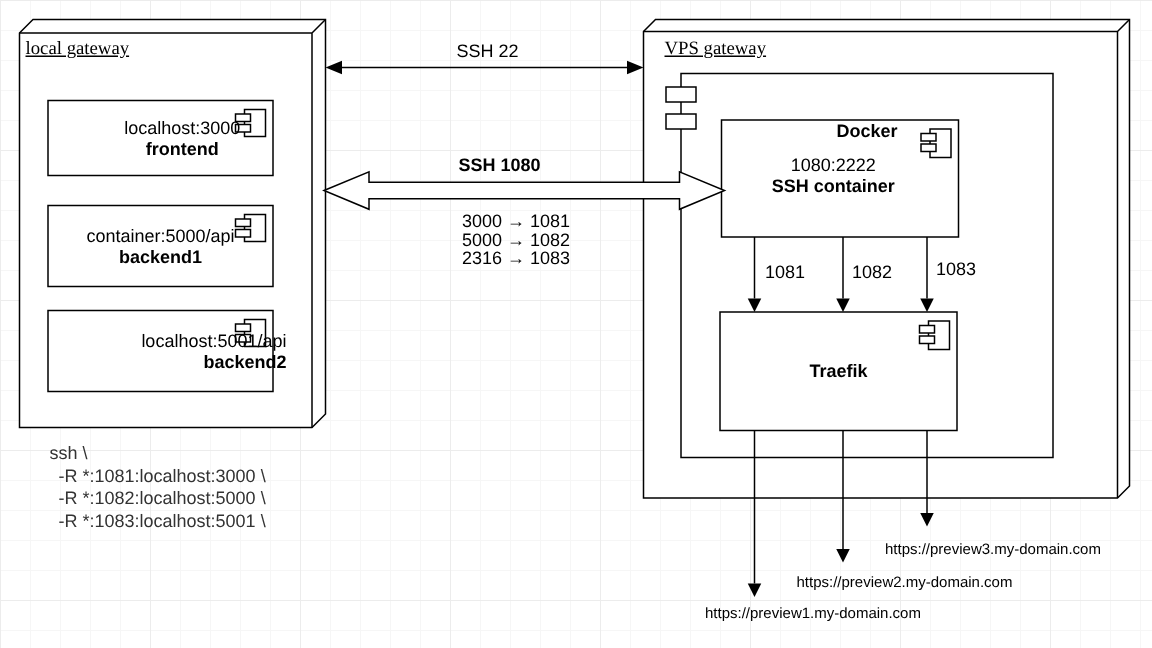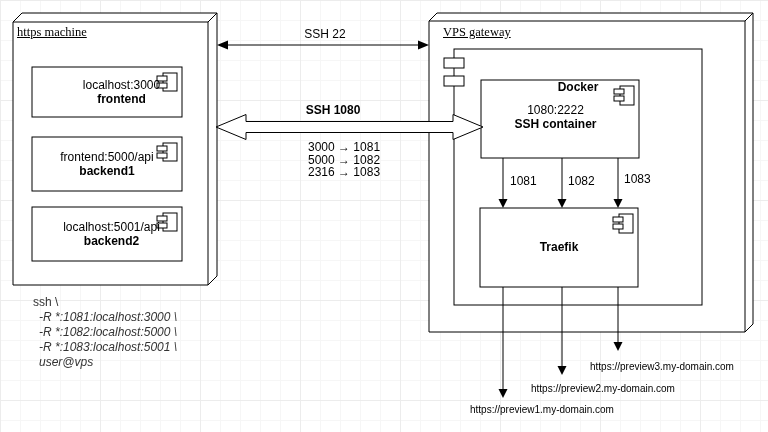--- a/index.html
+++ b/index.html
@@ -15,21 +15,21 @@
     font-family:"Liberation Sans", sans-serif;
   }
   svg.layer{position:absolute;left:0;top:0;width:768px;height:432px;}
   .t{position:absolute;color:#000;font-size:12px;line-height:14px;white-space:nowrap;}
   .node-title{font-family:"Liberation Serif", serif;font-size:12.5px;text-decoration:underline;}
   .ctr{text-align:center;}
   .b{font-weight:bold;}
   .small{font-size:10px;}
   .maplines{line-height:12.5px;}
   .cmd{color:#333;line-height:15px;}
-  .cmd div.ind{margin-left:6px;font-style:italic;}
+  .cmd div.ind{margin-left:6px;}
   .shape{fill:#fff;stroke:#000;stroke-width:1;}
   .ln{stroke:#000;stroke-width:1;fill:none;}
   .ah{fill:#000;stroke:none;}
 </style>
 </head>
 <body>
 
 <div id="canvas">
 
   <svg class="layer" viewBox="0 0 768 432">
@@ -103,32 +103,32 @@
       <rect class="shape" x="614" y="89" width="10" height="5"></rect>
       <rect class="shape" x="614" y="96" width="10" height="5"></rect>
     </g>
     <g>
       <rect class="shape" x="619" y="214" width="14" height="19"></rect>
       <rect class="shape" x="613" y="217" width="10" height="5"></rect>
       <rect class="shape" x="613" y="224" width="10" height="5"></rect>
     </g>
   </svg>
 
-  <div class="t node-title" style="left:17px;top:25px;">https machine</div>
+  <div class="t node-title" style="left:17px;top:25px;">local gateway</div>
   <div class="t node-title" style="left:443px;top:25px;">VPS gateway</div>
 
   <div class="t ctr" style="left:32px;top:78px;width:179px;">
     <div>localhost:3000</div>
     <div class="b">frontend</div>
   </div>
   <div class="t ctr" style="left:32px;top:150px;width:150px;">
-    <div>frontend:5000/api</div>
+    <div>container:5000/api</div>
     <div class="b">backend1</div>
   </div>
-  <div class="t ctr" style="left:32px;top:220px;width:159px;">
+  <div class="t ctr" style="left:32px;top:220px;width:159px;text-align:right;">
     <div>localhost:5001/api</div>
     <div class="b">backend2</div>
   </div>
 
   <div class="t ctr b" style="left:454px;top:55px;width:248px;margin-top:25px;">Docker</div>
 
   <div class="t ctr" style="left:481px;top:103px;width:149px;">
     <div>1080:2222</div>
     <div class="b">SSH container</div>
   </div>
@@ -149,16 +149,15 @@
 
   <div class="t small" style="left:470px;top:403px;">https://preview1.my-domain.com</div>
   <div class="t small" style="left:531px;top:382px;">https://preview2.my-domain.com</div>
   <div class="t small" style="left:590px;top:360px;">https://preview3.my-domain.com</div>
 
   <div class="t cmd" style="left:33px;top:295px;">
     <div>ssh \</div>
     <div class="ind">-R *:1081:localhost:3000 \</div>
     <div class="ind">-R *:1082:localhost:5000 \</div>
     <div class="ind">-R *:1083:localhost:5001 \</div>
-    <div class="ind">user@vps</div>
   </div>
 
 </div>
 
 </body></html>

